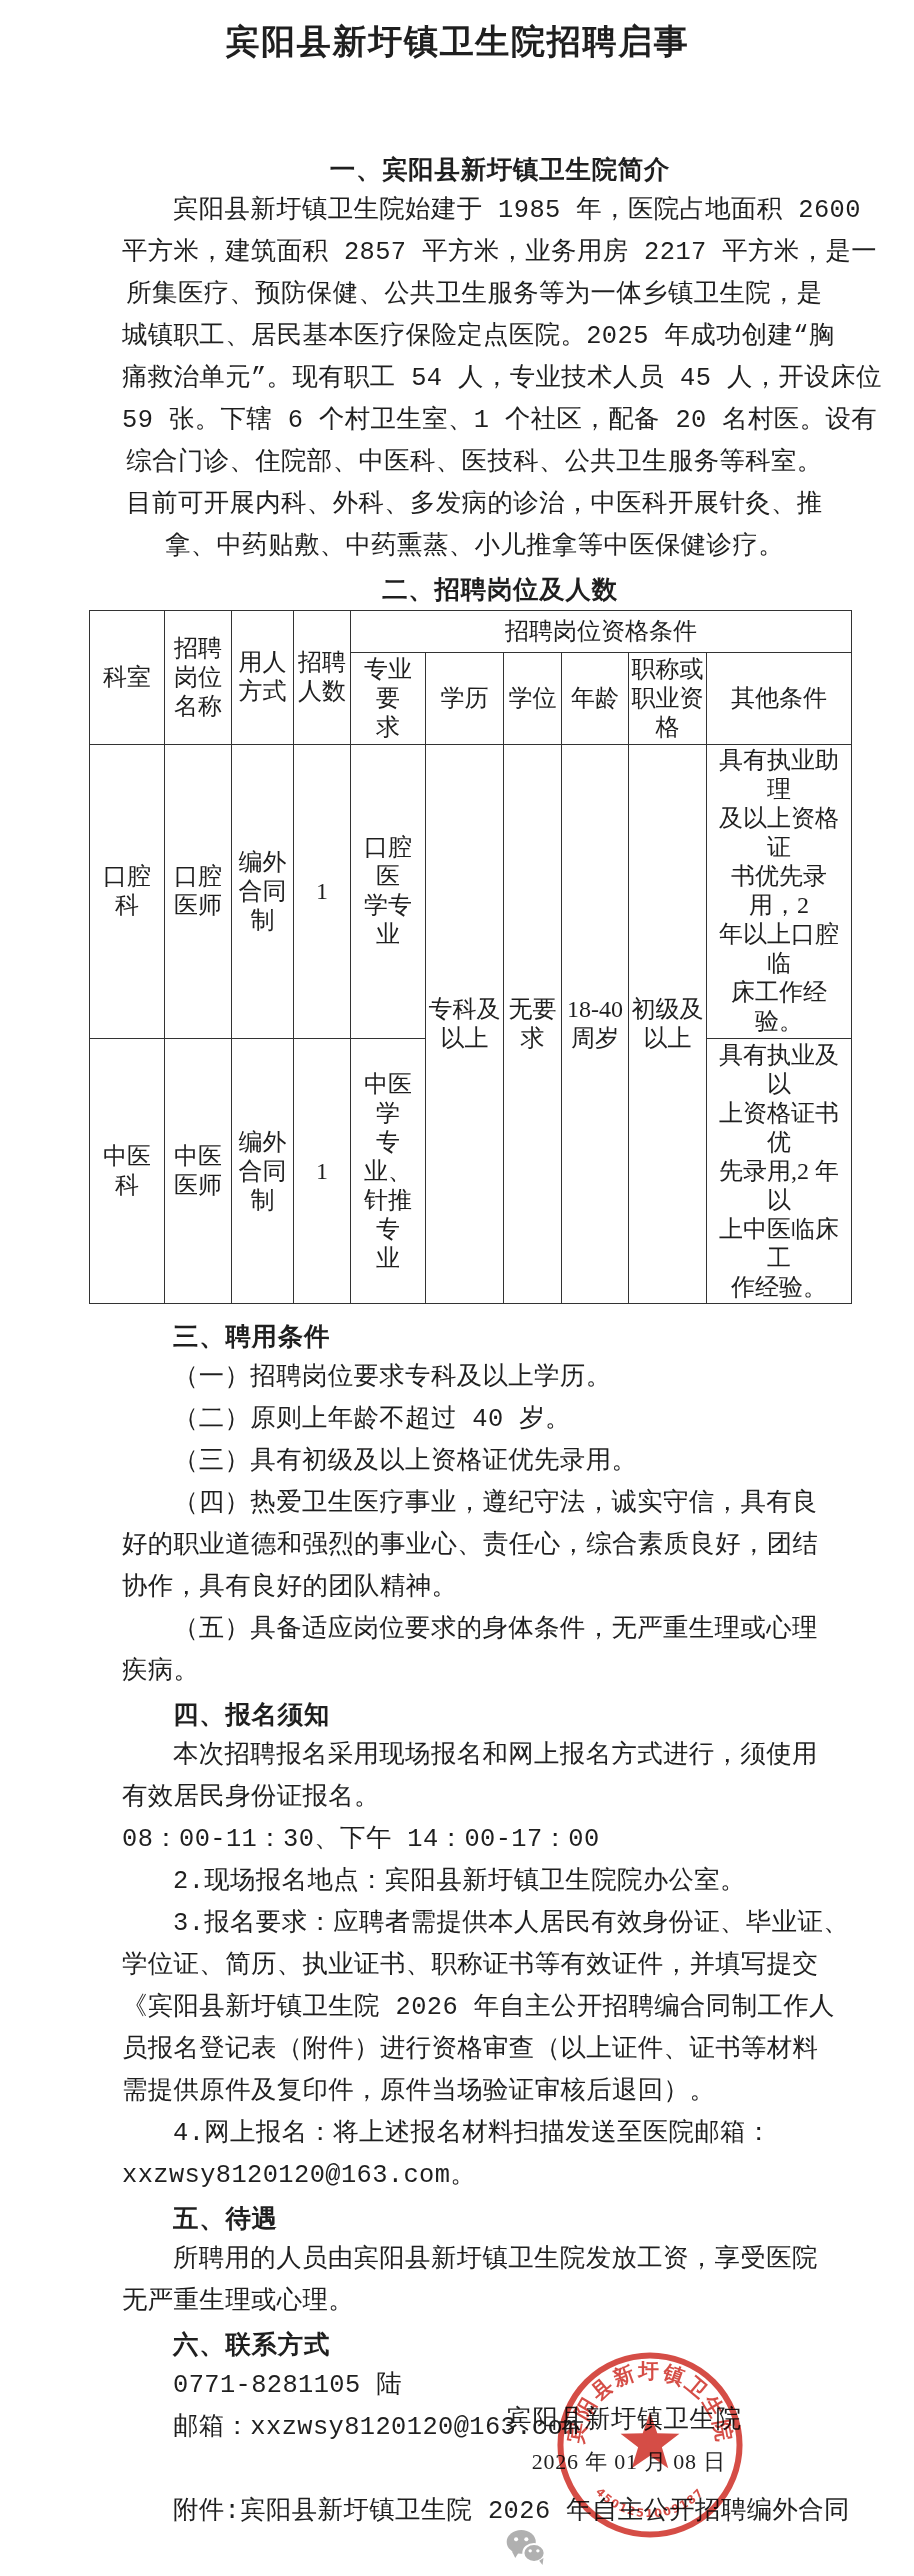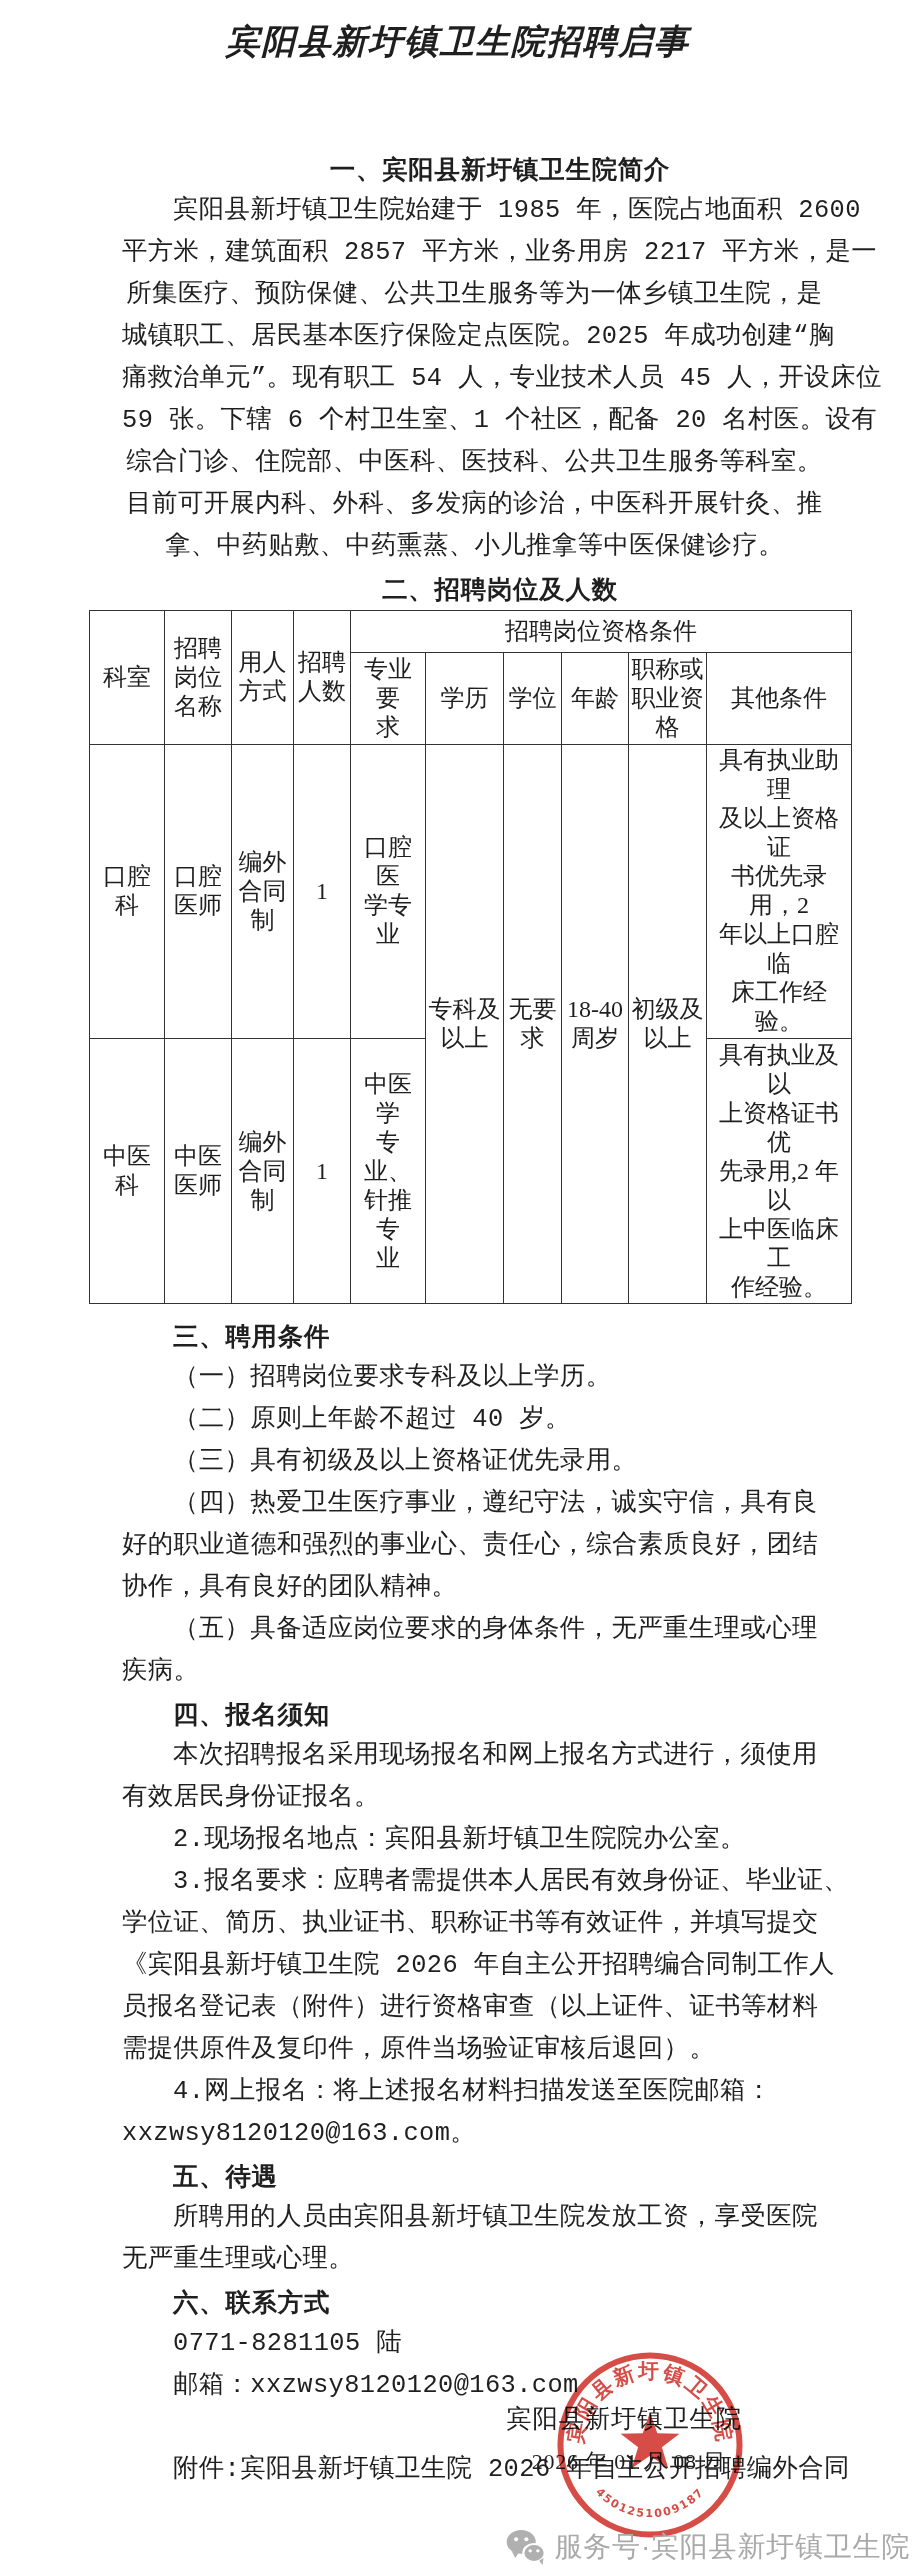--- a/index.html
+++ b/index.html
@@ -14,21 +14,20 @@
     color:#1f1f1f;
     font-family:"Liberation Serif","DejaVu Serif",serif;
   }
   .title{
     margin:15.2px 0 0;
     position:relative;left:-17px;
     height:54px;line-height:54px;
     text-align:center;
     font-size:34px;font-weight:800;letter-spacing:1.7px;
     font-family:"Liberation Serif","DejaVu Serif",serif;
-    font-style:italic;
   }
   .blocks-top{margin-top:79px;text-align:center;}
   .bl{height:42px;line-height:42px;white-space:nowrap;font-family:Liberation Mono, monospace;}
   .bl.heading{
     font-family:"Liberation Sans","DejaVu Sans",sans-serif;
     font-weight:700;font-size:25.4px;letter-spacing:0.8px;
   }
   .bl.line{font-size:25.4px;letter-spacing:0.4px;}
   .bl.gap{height:42px;}
   .ind{padding-left:51px;}
@@ -190,20 +189,21 @@
       <div class="bl line ind">（二）原则上年龄不超过 40 岁。</div>
       <div class="bl line ind">（三）具有初级及以上资格证优先录用。</div>
       <div class="bl line ind">（四）热爱卫生医疗事业，遵纪守法，诚实守信，具有良</div>
       <div class="bl line">好的职业道德和强烈的事业心、责任心，综合素质良好，团结</div>
       <div class="bl line">协作，具有良好的团队精神。</div>
       <div class="bl line ind">（五）具备适应岗位要求的身体条件，无严重生理或心理</div>
       <div class="bl line">疾病。</div>
       <div class="bl heading ind">四、报名须知</div>
       <div class="bl line ind">本次招聘报名采用现场报名和网上报名方式进行，须使用</div>
       <div class="bl line">有效居民身份证报名。</div>
+      <div class="bl line">08：00-11：30、下午 14：00-17：00</div>
       <div class="bl line ind">2.现场报名地点：宾阳县新圩镇卫生院院办公室。</div>
       <div class="bl line ind">3.报名要求：应聘者需提供本人居民有效身份证、毕业证、</div>
       <div class="bl line">学位证、简历、执业证书、职称证书等有效证件，并填写提交</div>
       <div class="bl line">《宾阳县新圩镇卫生院 2026 年自主公开招聘编合同制工作人</div>
       <div class="bl line">员报名登记表（附件）进行资格审查（以上证件、证书等材料</div>
       <div class="bl line">需提供原件及复印件，原件当场验证审核后退回）。</div>
       <div class="bl line ind">4.网上报名：将上述报名材料扫描发送至医院邮箱：</div>
       <div class="bl line">xxzwsy8120120@163.com。</div>
       <div class="bl heading ind">五、待遇</div>
       <div class="bl line ind">所聘用的人员由宾阳县新圩镇卫生院发放工资，享受医院</div>
@@ -237,17 +237,16 @@
     <svg width="41" height="36" viewBox="0 0 48 42" xmlns="http://www.w3.org/2000/svg">
       <ellipse cx="19" cy="15" rx="17" ry="14" fill="#b0b0b0"></ellipse>
       <polygon points="8,26 12,34 17,26" fill="#b0b0b0"></polygon>
       <circle cx="13" cy="12" r="2.4" fill="#ffffff"></circle>
       <circle cx="25" cy="12" r="2.4" fill="#ffffff"></circle>
       <ellipse cx="34" cy="28" rx="12.5" ry="10.5" fill="#b0b0b0" stroke="#ffffff" stroke-width="2.5"></ellipse>
       <polygon points="40,37 44,42 45,34" fill="#b0b0b0"></polygon>
       <circle cx="29.5" cy="25.5" r="2" fill="#ffffff"></circle>
       <circle cx="38.5" cy="25.5" r="2" fill="#ffffff"></circle>
     </svg>
-    <span>服务号·宾阳县新圩镇卫生院</span>
   </div>
 
 </div>
 
 
 </body></html>

